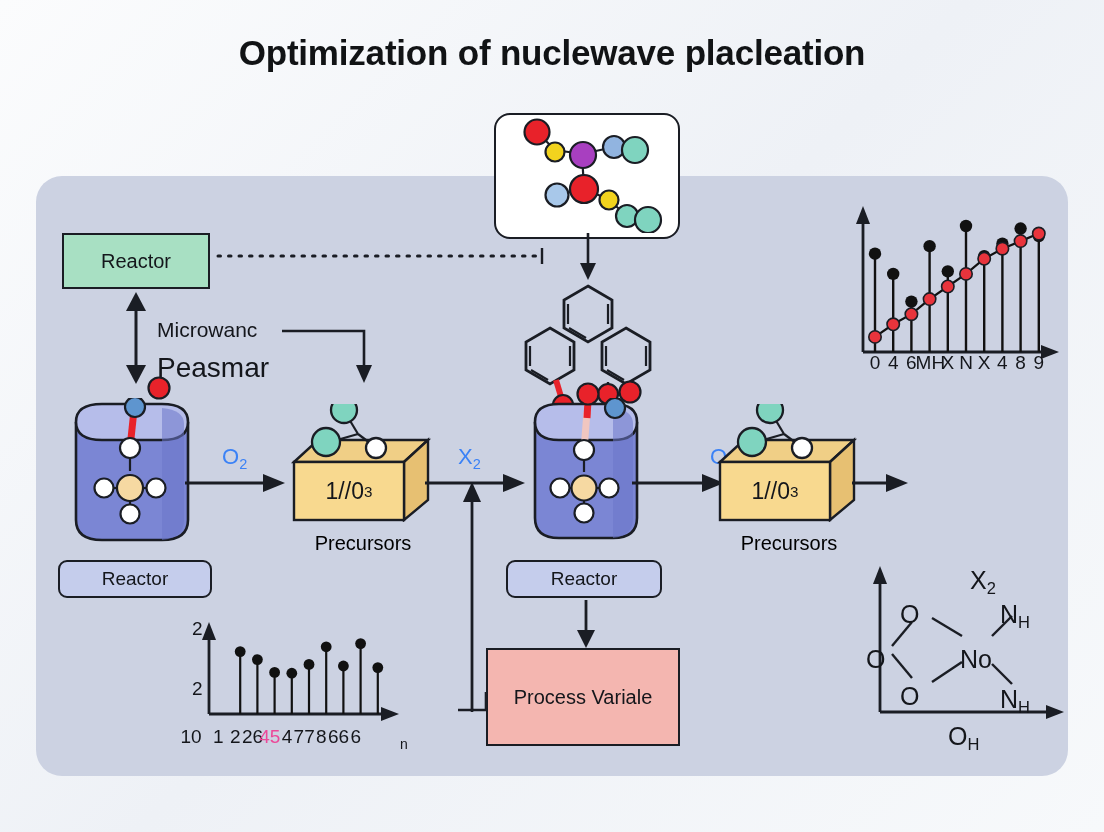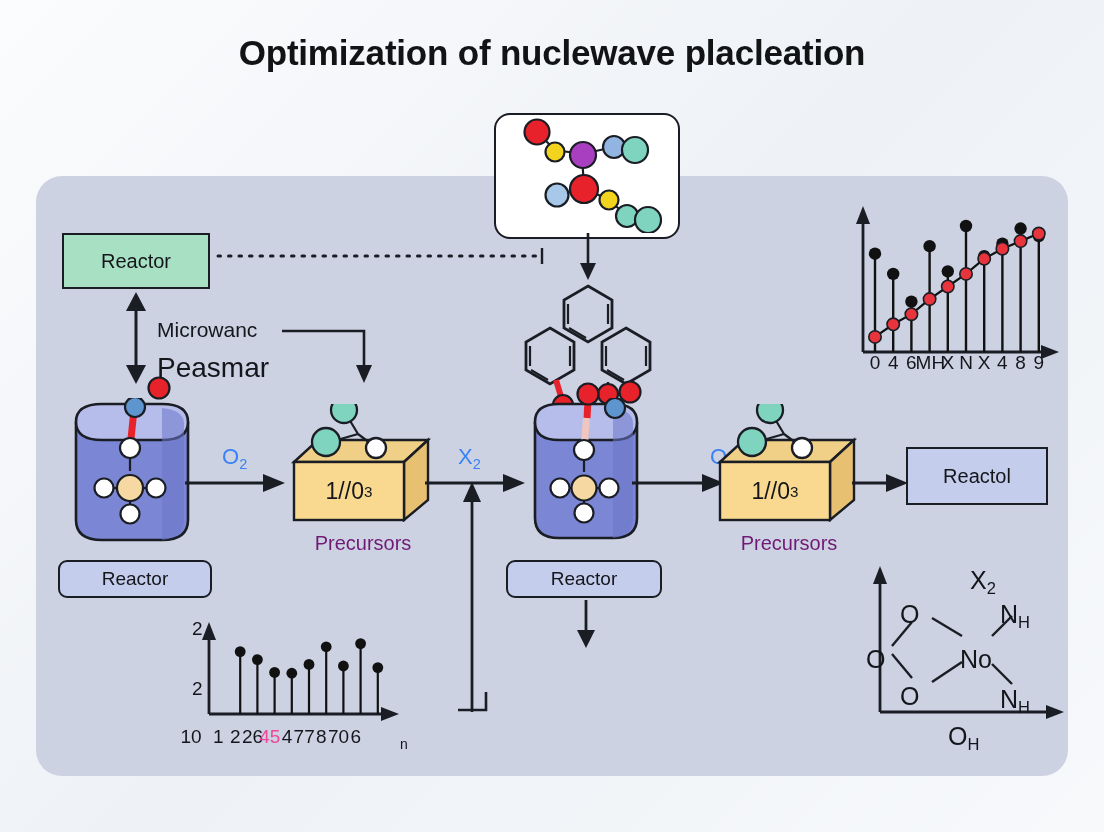--- a/index.html
+++ b/index.html
@@ -28,21 +28,21 @@
   .flatbox{
     border:2.4px solid #1a1d24;box-sizing:border-box;
     display:flex;align-items:center;justify-content:center;
     font-size:20px;color:#14161b;
   }
   .roundbox{
     border:2.4px solid #1a1d24;box-sizing:border-box;border-radius:9px;
     display:flex;align-items:center;justify-content:center;
     font-size:19px;color:#14161b;
   }
-  .caption{font-size:20px;color:#701a75;text-align:center;}
+  .caption{font-size:20px;color:#000000;text-align:center;}
   .arrowlabel{font-size:22px;color:#3b82f6;}
   .sub{font-size:0.66em;vertical-align:-0.32em;}
 
   
   .cyl{position:absolute;}
   .cyl svg{position:absolute;left:0;top:0;}
 </style>
 </head>
 <body>
 
@@ -261,29 +261,29 @@
         <span class="sub">3</span>
     </div>
   </div>
   <div class="abs caption" style="left:706px;top:532px;width:166px;">Precursors</div>
 
   <svg class="abs" style="left:852px;top:470px;" width="60" height="26">
     <line x1="0" y1="13" x2="38" y2="13" stroke="#1a1d24" stroke-width="2.8"></line>
     <polygon points="56,13 34,4 34,22" fill="#1a1d24"></polygon>
   </svg>
 
-  <div class="abs flatbox" style="left:906px;top:447px;width:142px;height:58px;background:#c5cdec;">
-    <span>Reactol</span>
-  </div>
 
   <svg class="abs" style="left:573px;top:600px;" width="26" height="50">
     <line x1="13" y1="0" x2="13" y2="33" stroke="#1a1d24" stroke-width="2.8"></line>
     <polygon points="13,48 4,30 22,30" fill="#1a1d24"></polygon>
   </svg>
 
+  <div class="abs flatbox" style="left:486px;top:648px;width:194px;height:98px;background:#f4b6b0;">
+    <span>Process Variale</span>
+  </div>
 
   <svg class="abs" style="left:452px;top:480px;" width="50" height="235">
     <path d="M20,232 L20,230 L6,230 L6,230" fill="none" stroke="#1a1d24" stroke-width="2.6"></path>
     <path d="M34,212 L34,230 L20,230" fill="none" stroke="#1a1d24" stroke-width="2.6"></path>
     <line x1="20" y1="230" x2="20" y2="20" stroke="#1a1d24" stroke-width="2.8"></line>
     <polygon points="20,2 11,22 29,22" fill="#1a1d24"></polygon>
   </svg>
 
   <svg class="abs" style="left:845px;top:200px;" width="225" height="180" viewBox="0 0 225 180">
 
@@ -374,21 +374,21 @@
   <div class="abs" style="left:168px;top:726px;width:250px;height:28px;">
     <div id="bl-ticks" style="position:relative;width:250px;height:28px;">
         <div style="position: absolute; left: 8px; top: 0px; width: 30px; text-align: center; font-size: 19px; color: rgb(20, 22, 27);">10</div>
         <div style="position: absolute; left: 35.2px; top: 0px; width: 30px; text-align: center; font-size: 19px; color: rgb(20, 22, 27);">1</div>
         <div style="position: absolute; left: 52.4px; top: 0px; width: 30px; text-align: center; font-size: 19px; color: rgb(20, 22, 27);">2</div>
         <div style="position: absolute; left: 69.6px; top: 0px; width: 30px; text-align: center; font-size: 19px; color: rgb(20, 22, 27);">26</div>
         <div style="position: absolute; left: 86.8px; top: 0px; width: 30px; text-align: center; font-size: 19px; color: #ec4899;">45</div>
         <div style="position: absolute; left: 104px; top: 0px; width: 30px; text-align: center; font-size: 19px; color: rgb(20, 22, 27);">4</div>
         <div style="position: absolute; left: 121.2px; top: 0px; width: 30px; text-align: center; font-size: 19px; color: rgb(20, 22, 27);">77</div>
         <div style="position: absolute; left: 138.4px; top: 0px; width: 30px; text-align: center; font-size: 19px; color: rgb(20, 22, 27);">8</div>
-        <div style="position: absolute; left: 155.6px; top: 0px; width: 30px; text-align: center; font-size: 19px; color: rgb(20, 22, 27);">70</div>
+        <div style="position: absolute; left: 155.6px; top: 0px; width: 30px; text-align: center; font-size: 19px; color: rgb(20, 22, 27);">66</div>
         <div style="position: absolute; left: 172.8px; top: 0px; width: 30px; text-align: center; font-size: 19px; color: rgb(20, 22, 27);">6</div>
       </div>
   </div>
   <div class="abs" style="left:400px;top:736px;font-size:14px;color:#14161b;">
     <span>n</span>
   </div>
 
   <svg class="abs" style="left:866px;top:560px;" width="210" height="175" viewBox="0 0 210 175">
     <line x1="14" y1="152" x2="14" y2="22" stroke="#1a1d24" stroke-width="2.8"></line>
     <polygon points="14,6 7,24 21,24" fill="#1a1d24"></polygon>

